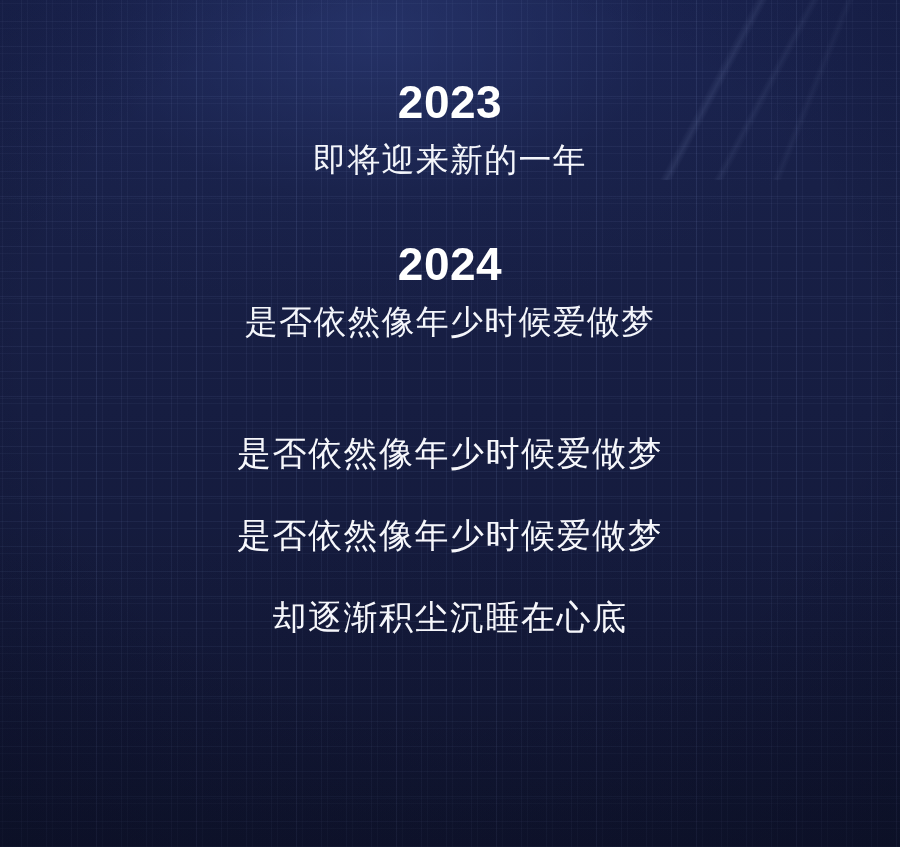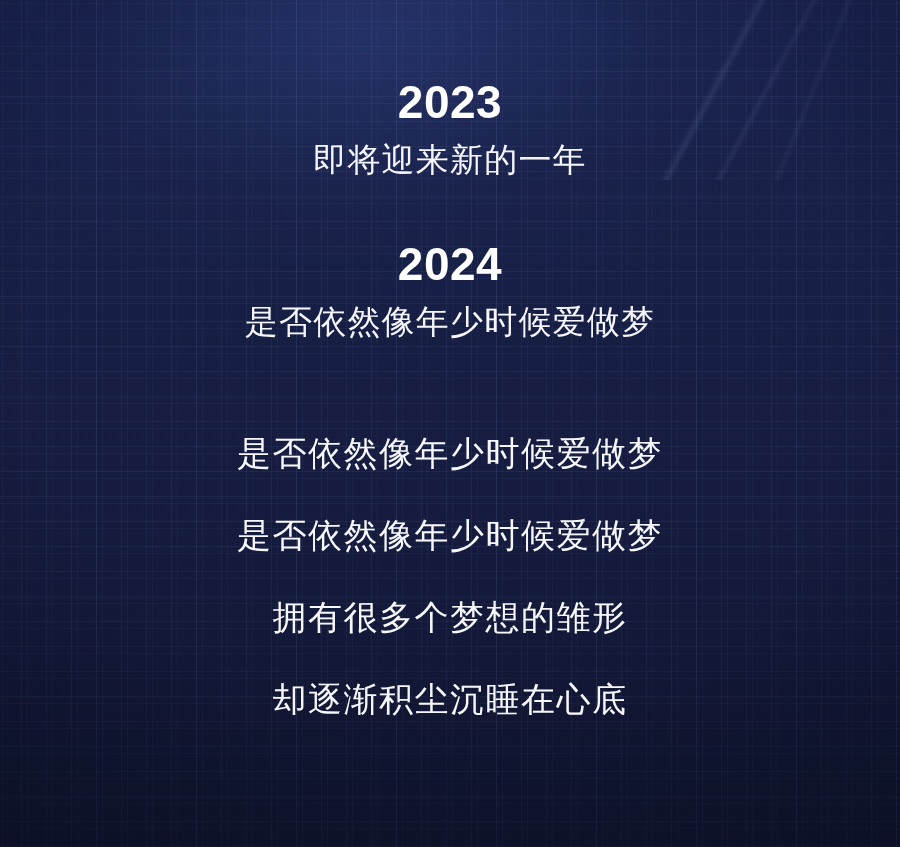--- a/index.html
+++ b/index.html
@@ -176,18 +176,17 @@
     </div>
 
     <div class="year-block" id="block-2024">
       <div class="year-number">2024</div>
       <div class="year-caption">是否依然像年少时候爱做梦</div>
     </div>
 
     <div class="body-lines">
       <div class="body-line">是否依然像年少时候爱做梦</div>
       <div class="body-line">是否依然像年少时候爱做梦</div>
-      <div class="body-line">拥有很多个梦想的雏形</div>
       <div class="body-line">却逐渐积尘沉睡在心底</div>
     </div>
 
   </div>
 </div>
 
 </body></html>

